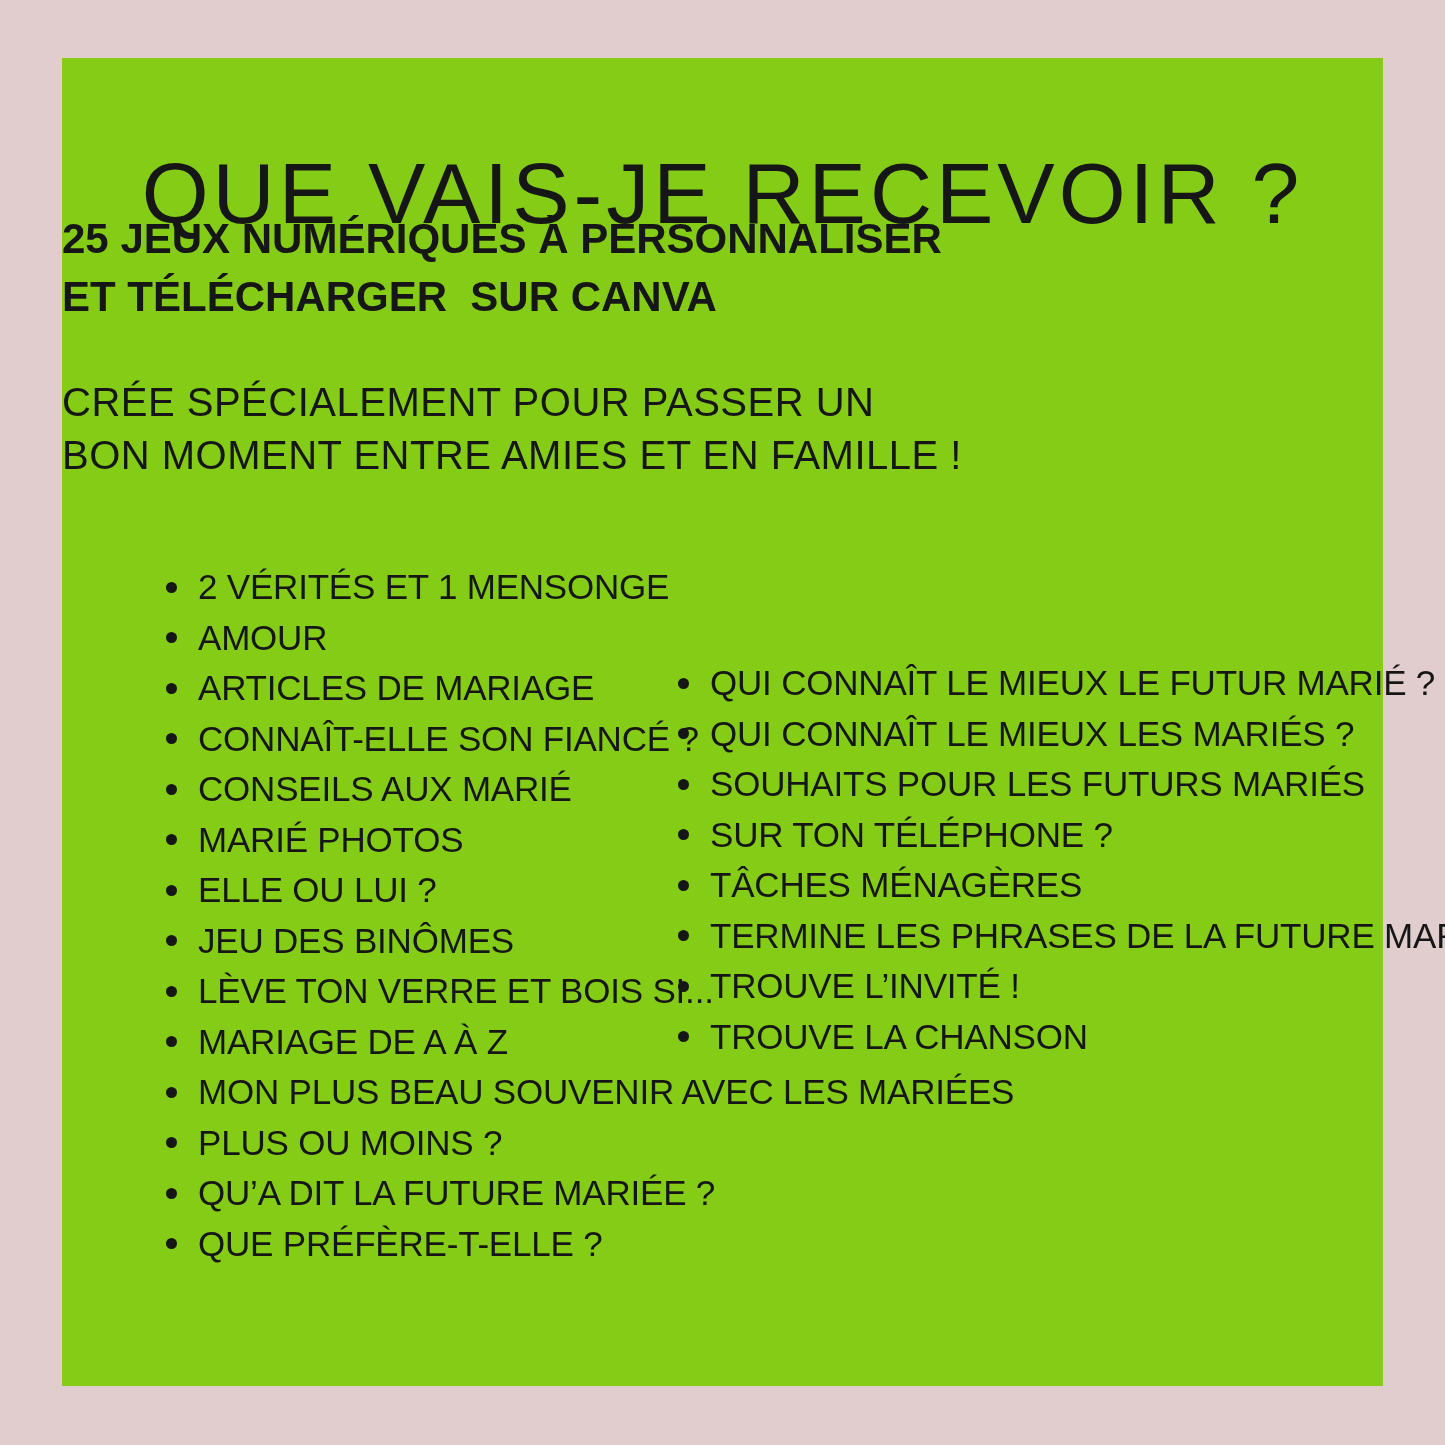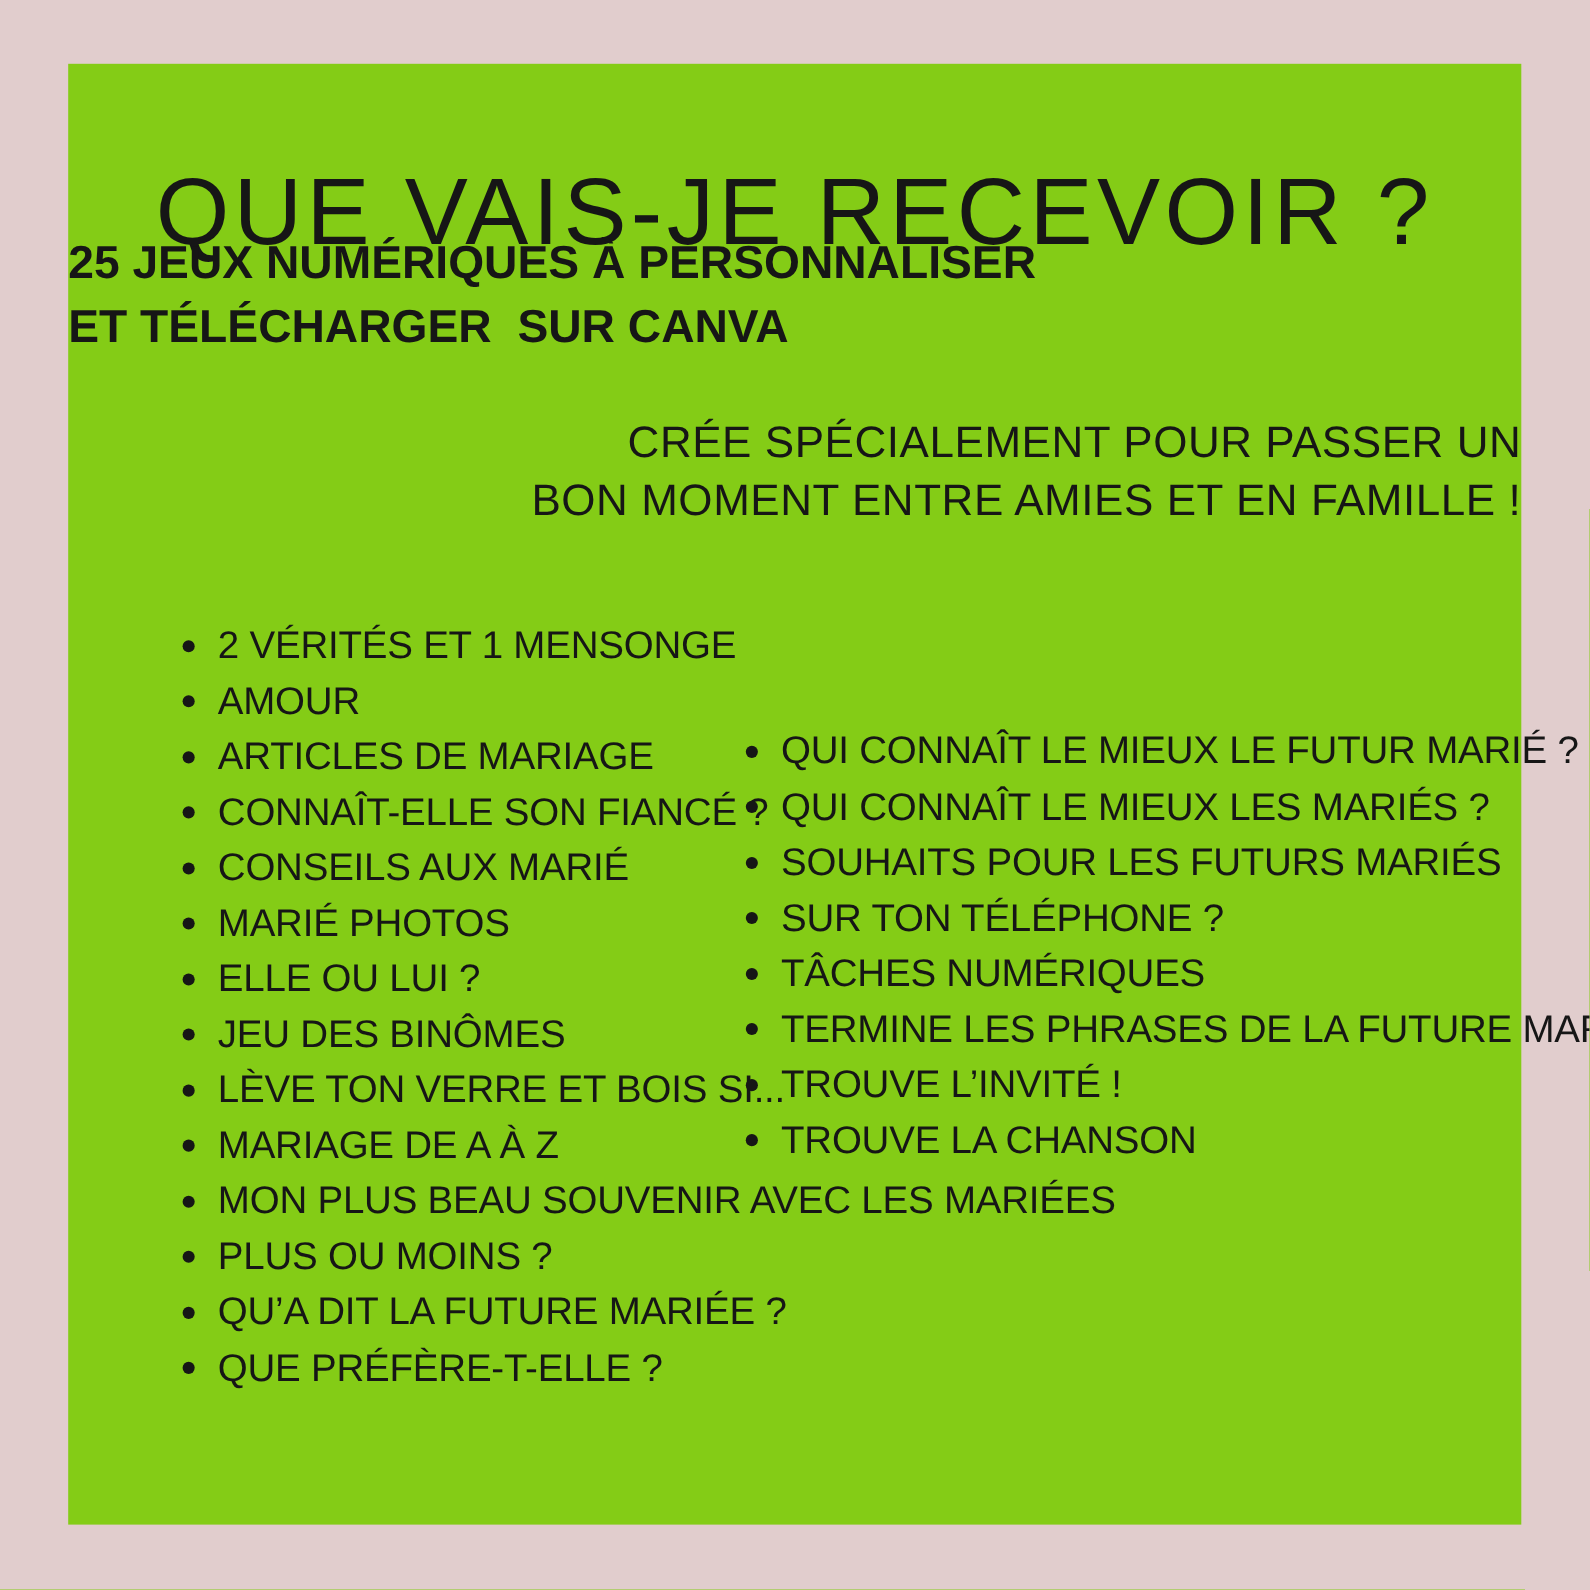--- a/index.html
+++ b/index.html
@@ -46,21 +46,21 @@
       letter-spacing: 0px;
     }
     .subtitle .line {
       white-space: pre-wrap;
     }
     .tagline {
       position: absolute;
       top: 318px;
       left: 0;
       width: 100%;
-      text-align: right;
+      text-align: left;
       font-size: 40px;
       font-weight: 300;
       line-height: 53px;
       letter-spacing: 0.5px;
     }
     ul.games {
       position: absolute;
       list-style: none;
       margin: 16px;
       padding: 0;
@@ -174,21 +174,21 @@
       <li>
         <span class="bullet"></span>
         <span>SOUHAITS POUR LES FUTURS MARIÉS</span>
       </li>
       <li>
         <span class="bullet"></span>
         <span>SUR TON TÉLÉPHONE ?</span>
       </li>
       <li>
         <span class="bullet"></span>
-        <span>TÂCHES NUMÉRIQUES</span>
+        <span>TÂCHES MÉNAGÈRES</span>
       </li>
       <li>
         <span class="bullet"></span>
         <span>TERMINE LES PHRASES DE LA FUTURE MARIÉE</span>
       </li>
       <li>
         <span class="bullet"></span>
         <span>TROUVE L’INVITÉ !</span>
       </li>
       <li>

